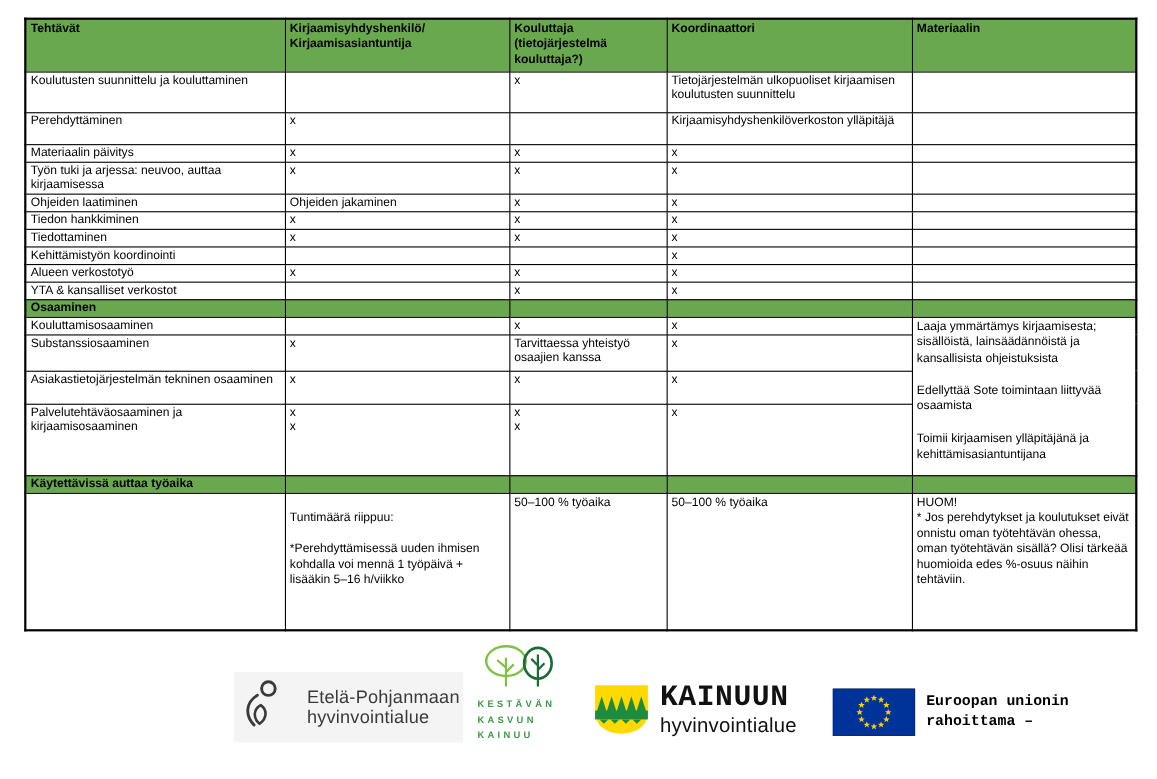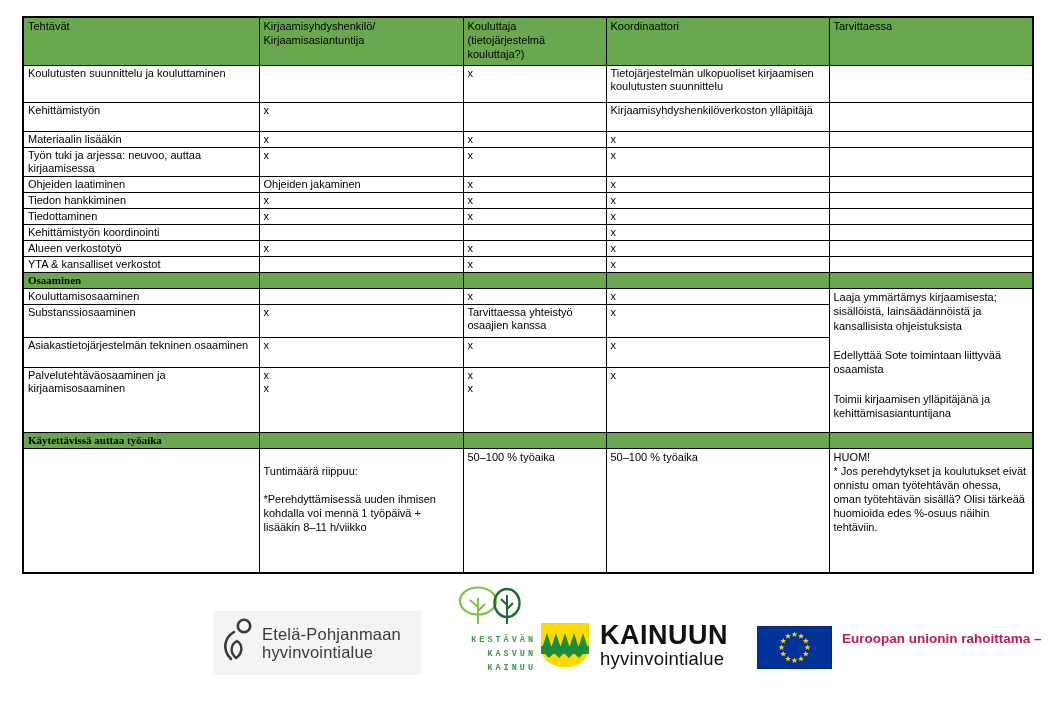--- a/index.html
+++ b/index.html
@@ -3,39 +3,39 @@
 <meta charset="utf-8">
 <style>
   html,body{margin:0;padding:0;background:#fff;}
   .page{position:relative;width:1052px;height:708px;background:#fff;overflow:hidden;
         font-family:"Liberation Sans",sans-serif;color:#000;}
   table.task-table{position:absolute;left:22px;top:16px;width:1010px;
         border-collapse:collapse;table-layout:fixed;border:2px solid #000;}
   .task-table th,.task-table td{border:1px solid #000;vertical-align:top;padding:1px 4px;
         font-size:11px;line-height:13px;white-space:pre-line;word-wrap:break-word;
         text-align:left;font-weight:normal;}
-  .task-table th{font-weight:normal;background:var(--green);line-height:14px;}
-  tr.section-row td{background:var(--green);font-weight:bold;font-family:Liberation Serif, serif;}
+  .task-table th{font-weight:bold;background:var(--green);line-height:14px;}
+  tr.section-row td{background:var(--green);font-weight:bold;}
   td.note-cell{line-height:14.6px;}
   td.bottom-cell{line-height:14px;margin-top:44px;}
   .bold{font-weight:normal;}
   
   .footer{position:absolute;left:0;top:580px;width:1052px;height:120px;}
   .ep-logo{position:absolute;left:213px;top:31px;width:208px;height:64px;background:#f4f4f4;
-        display:flex;align-items:center;gap:6px;padding-left:7px;box-sizing:border-box;}
+        display:flex;align-items:center;gap:23px;padding-left:7px;box-sizing:border-box;}
   .ep-text{font-size:16.5px;line-height:18px;font-weight:500;color:#3a3a3a;letter-spacing:.2px;}
-  .kkk-logo{position:absolute;left:434px;top:6px;width:102px;text-align:right;font-family:Liberation Mono, monospace;}
+  .kkk-logo{position:absolute;left:434px;top:6px;width:102px;text-align:left;}
   .kkk-text{font-size:8.5px;font-weight:bold;letter-spacing:3px;color:#3c9a47;line-height:14px;margin-top:2px;}
   .coat{position:absolute;left:540px;top:42px;}
   .kainuun{position:absolute;left:600px;top:42px;line-height:1;}
-  .kainuun-top{font-size:27px;font-weight:800;letter-spacing:.5px;color:#111;}
+  .kainuun-top{font-size:27px;font-weight:800;letter-spacing:.5px;color:#111;font-family:Liberation Mono, monospace;}
   .kainuun-bottom{font-size:18.5px;font-weight:500;color:#111;margin-top:1px;letter-spacing:.2px;}
   .eu-flag{position:absolute;left:757px;top:46px;}
   .eu-text{position:absolute;left:842px;top:50px;font-size:13.5px;font-weight:600;
-        color:#be185d;line-height:18px;}
+        color:#000000;line-height:18px;font-family:Liberation Mono, monospace;}
 </style>
 </head>
 <body>
 
 <div class="page" style="--green:#6aa84f">
 
   <table class="task-table">
     <colgroup>
       <col style="width:236px">
         <col style="width:204px">
@@ -45,39 +45,39 @@
     </colgroup>
     <tbody>
     <tr style="height:48px">
       <th>Tehtävät</th>
       <th>Kirjaamisyhdyshenkilö/
 Kirjaamisasiantuntija</th>
       <th>Kouluttaja
 (tietojärjestelmä
 kouluttaja?)</th>
       <th>Koordinaattori</th>
-      <th>Tarvittaessa</th>
+      <th>Materiaalin</th>
     </tr>
 
     <tr style="height:37px">
       <td>Koulutusten suunnittelu ja kouluttaminen</td>
       <td></td>
       <td>x</td>
       <td>Tietojärjestelmän ulkopuoliset kirjaamisen koulutusten suunnittelu</td>
       <td></td>
     </tr>
     <tr style="height:29px">
-      <td>Kehittämistyön</td>
+      <td>Perehdyttäminen</td>
       <td>x</td>
       <td></td>
       <td>Kirjaamisyhdyshenkilöverkoston ylläpitäjä</td>
       <td></td>
     </tr>
     <tr style="height:15px">
-      <td>Materiaalin lisääkin</td>
+      <td>Materiaalin päivitys</td>
       <td>x</td>
       <td>x</td>
       <td>x</td>
       <td></td>
     </tr>
     <tr style="height:29px">
       <td>Työn tuki ja arjessa: neuvoo, auttaa kirjaamisessa</td>
       <td>x</td>
       <td>x</td>
       <td>x</td>
@@ -171,21 +171,21 @@
       <td></td>
       <td></td>
       <td></td>
       <td></td>
     </tr>
 
     <tr style="height:125px">
       <td></td>
       <td class="bottom-cell">
         <div class="bold">Tuntimäärä riippuu:</div>
-        <div><span>*Perehdyttämisessä uuden ihmisen kohdalla voi mennä 1 työpäivä + lisääkin </span><span class="bold">8–11 h/viikko</span></div>
+        <div><span>*Perehdyttämisessä uuden ihmisen kohdalla voi mennä 1 työpäivä + lisääkin </span><span class="bold">5–16 h/viikko</span></div>
       </td>
       <td class="bottom-cell">50–100 % työaika</td>
       <td class="bottom-cell">50–100 % työaika</td>
       <td class="bottom-cell">HUOM!
 * Jos perehdytykset ja koulutukset eivät onnistu oman työtehtävän ohessa, oman työtehtävän sisällä? Olisi tärkeää huomioida edes %-osuus näihin tehtäviin.</td>
     </tr>
     </tbody>
   </table>
 
   <div class="footer">

